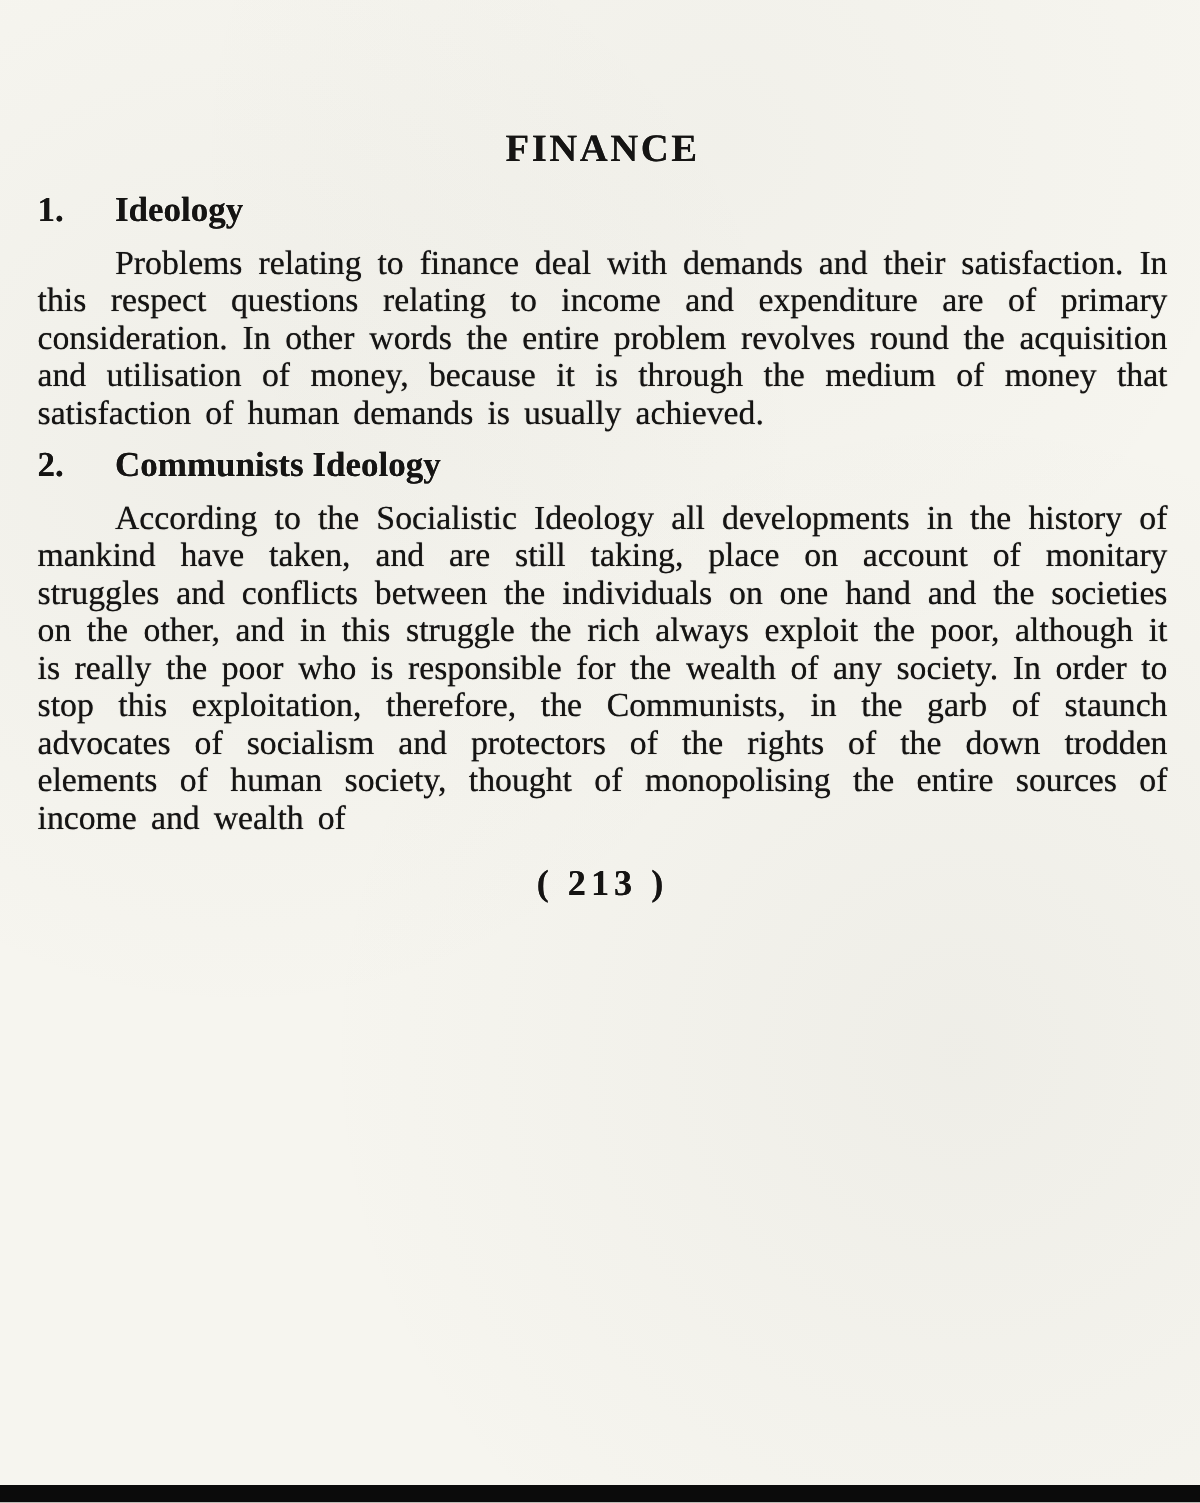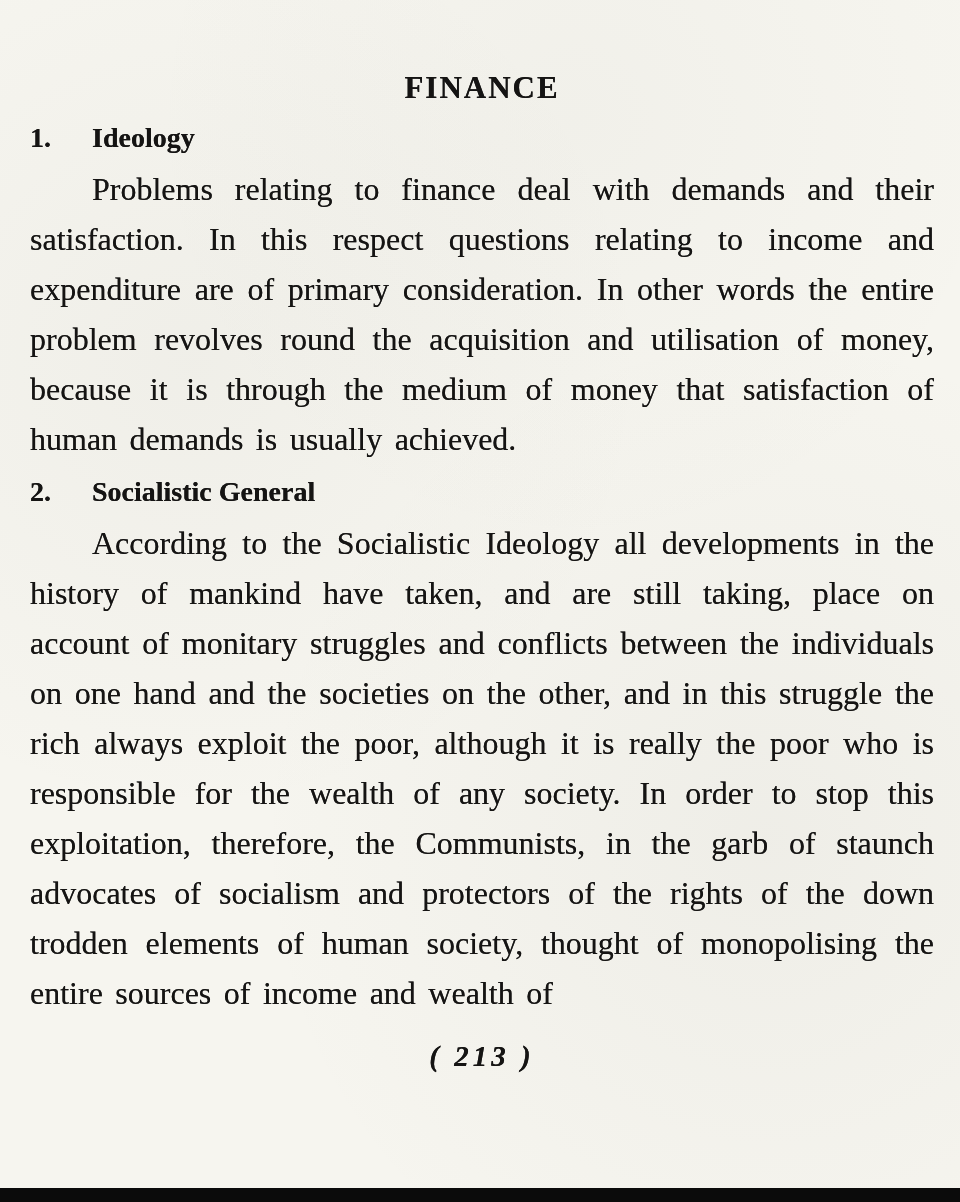--- a/index.html
+++ b/index.html
@@ -13,21 +13,21 @@
       overflow: hidden;
       background:
         radial-gradient(circle at 20% 30%, rgba(120,120,110,0.05), transparent 40%),
         radial-gradient(circle at 80% 70%, rgba(120,120,110,0.06), transparent 45%),
         radial-gradient(circle at 60% 10%, rgba(120,120,110,0.04), transparent 35%),
         #f6f5ef;
       font-family: "Liberation Serif", "DejaVu Serif", serif;
       color: #151413;
     }
     .page {
-      padding: 70px 26px 0 30px;
+      padding: 101px 26px 0 30px;
     }
     .title {
       text-align: center;
       font-weight: bold;
       font-size: 31px;
       letter-spacing: 2px;
       margin: 0 0 16px 0;
       text-shadow: 0 0 0.5px rgba(0,0,0,0.8);
     }
     .section-heading {
@@ -36,32 +36,31 @@
       font-weight: bold;
       font-size: 28px;
       margin: 12px 0 10px 0;
       text-shadow: 0 0 0.5px rgba(0,0,0,0.8);
     }
     .section-number {
       width: 62px;
       flex: 0 0 62px;
     }
     p.body-text {
-      font-size: 32px;
-      line-height: 50px;
+      font-size: 27px;
+      line-height: 30px;
       text-align: justify;
       text-indent: 62px;
       word-spacing: 4.5px;
       margin: 0 0 12px 0;
       text-shadow: 0 0 0.6px rgba(10,10,10,0.75);
     }
     .page-number {
       text-align: center;
       font-size: 29px;
-      font-style: italic;
       font-weight: bold;
       letter-spacing: 4px;
       margin-top: 22px;
       text-shadow: 0 0 0.5px rgba(0,0,0,0.8);
     }
     .scan-bar {
       position: absolute;
       left: 0;
       right: 0;
       bottom: 0;
@@ -78,21 +77,21 @@
 
   <div class="section-heading">
     <span class="section-number">1.</span>
     <span>Ideology</span>
   </div>
 
   <p class="body-text">Problems relating to finance deal with demands and their satisfaction. In this respect questions relating to income and expenditure are of primary consideration. In other words the entire problem revolves round the acquisition and utilisation of money, because it is through the medium of money that satisfaction of human demands is usually achieved.</p>
 
   <div class="section-heading">
     <span class="section-number">2.</span>
-    <span>Socialistic General</span>
+    <span>Communists Ideology</span>
   </div>
 
   <p class="body-text">According to the Socialistic Ideology all developments in the history of mankind have taken, and are still taking, place on account of monitary struggles and conflicts between the individuals on one hand and the societies on the other, and in this struggle the rich always exploit the poor, although it is really the poor who is responsible for the wealth of any society. In order to stop this exploitation, therefore, the Communists, in the garb of staunch advocates of socialism and protectors of the rights of the down trodden elements of human society, thought of monopolising the entire sources of income and wealth of</p>
 
   <div class="page-number">( 213 )</div>
 
 </div>
 
 <div class="scan-bar"></div>
 

